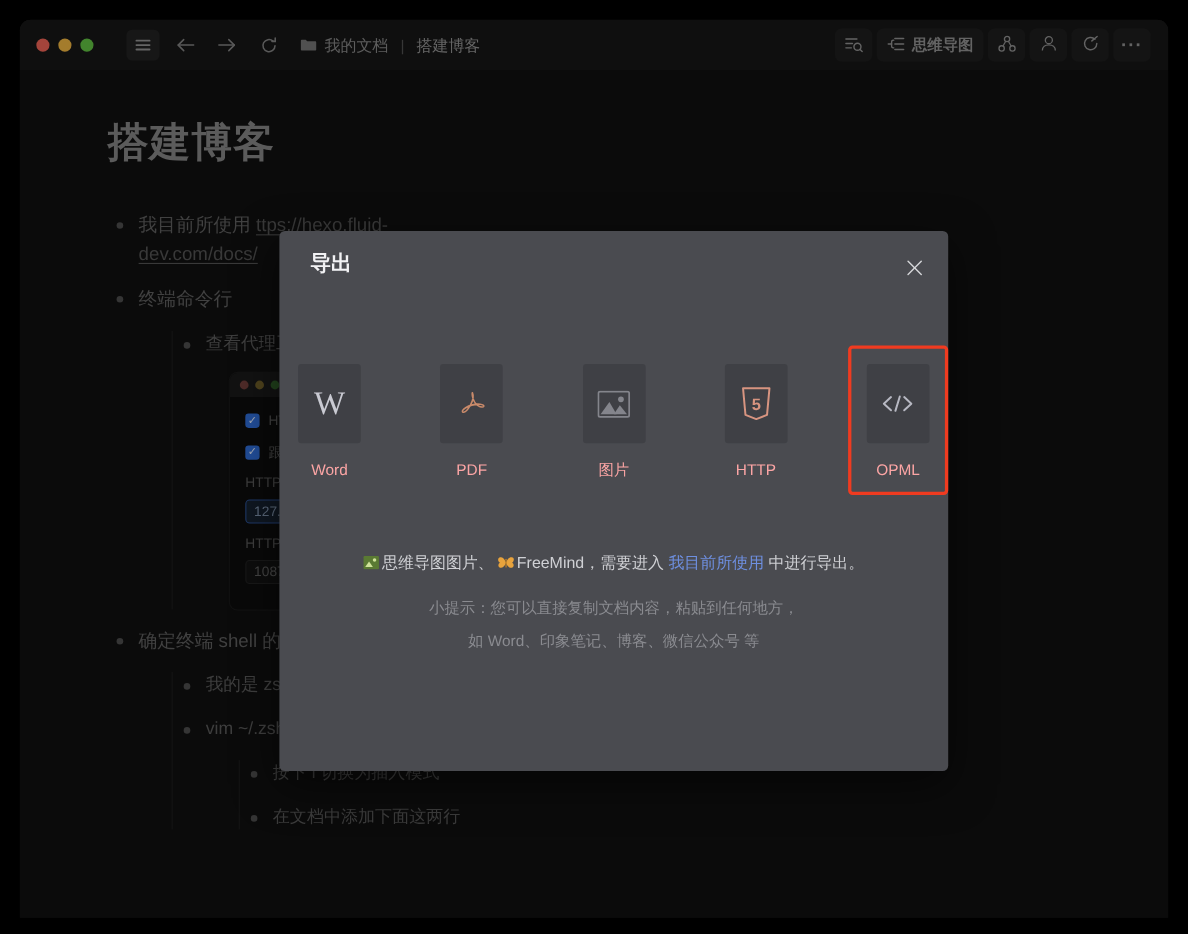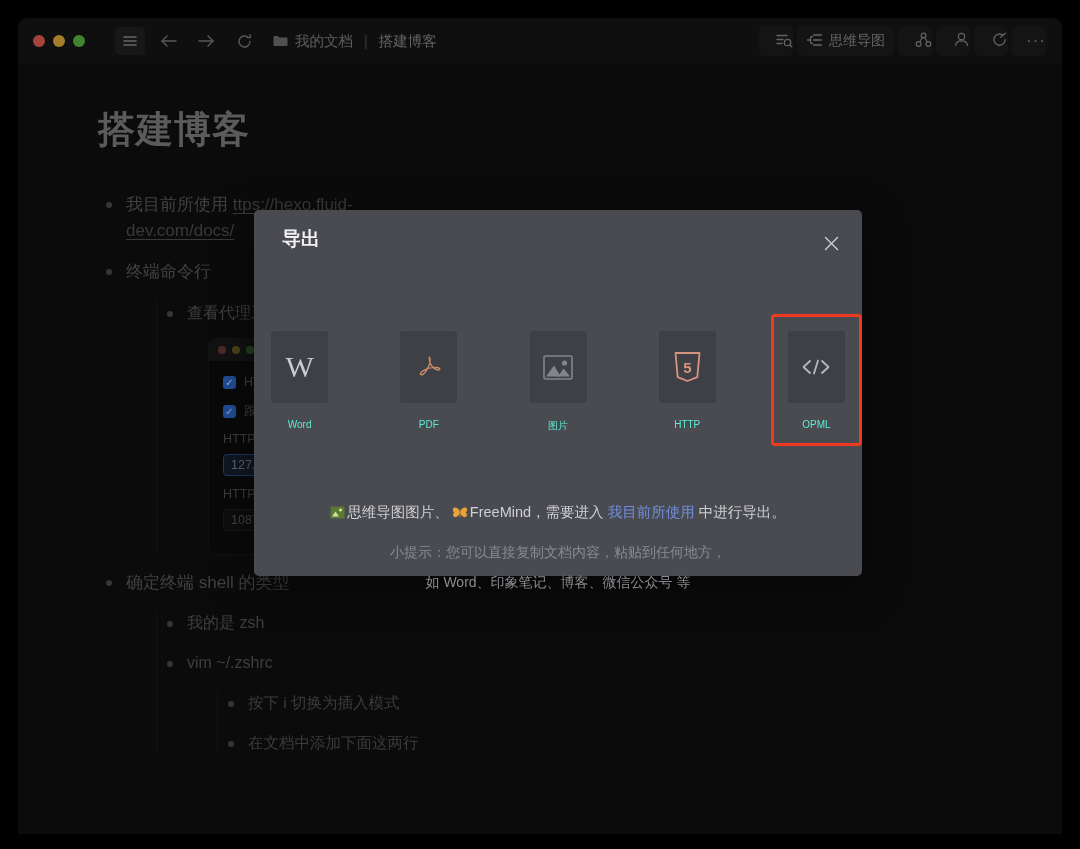--- a/index.html
+++ b/index.html
@@ -84,27 +84,28 @@
     margin-left: auto;
     display: flex;
     align-items: center;
     margin-right: 16px;
     gap: 4px;
   }
   .tb-right .pill {
     height: 30px;
     display: flex;
     align-items: center;
-    justify-content: flex-end;
+    justify-content: center;
     padding: 0 9px;
     border-radius: 6px;
     background: #1c1c1c;
     color: #8a8a8a;
     font-size: 14px;
     gap: 6px;
+    font-weight: bold;
   }
   .tb-right .pill.icononly { width: 34px; padding: 0; }
 
   
   .doc {
     position: absolute;
     left: 0; top: 46px;
     right: 0; bottom: 0;
     background: #101010;
     padding: 44px 70px 0 80px;
@@ -211,21 +212,21 @@
   .scrim {
     position: absolute;
     inset: 0;
     background: rgba(0,0,0,0.28);
   }
   .modal {
     position: absolute;
     left: 236px;
     top: 192px;
     width: 608px;
-    height: 366px;
+    height: 491px;
     background: #4a4b50;
     border-radius: 5px;
     box-shadow: 0 12px 40px rgba(0,0,0,0.5);
   }
   .modal-title {
     position: absolute;
     left: 28px;
     top: 16px;
     color: #f2f2f4;
     font-size: 19px;
@@ -264,22 +265,22 @@
     width: 57px;
     height: 72px;
     background: #3f4045;
     border-radius: 3px;
     display: flex;
     align-items: center;
     justify-content: center;
     margin-bottom: 16px;
   }
   .opt-label {
-    color: #5eead4;
-    font-size: 10px;
+    color: #fca5a5;
+    font-size: 14px;
   }
   .opt-tile .w-glyph {
     font-family: "Liberation Serif", "DejaVu Serif", serif;
     font-size: 30px;
     color: #c9cad2;
   }
 
   .hint-line {
     position: absolute;
     left: 0;

